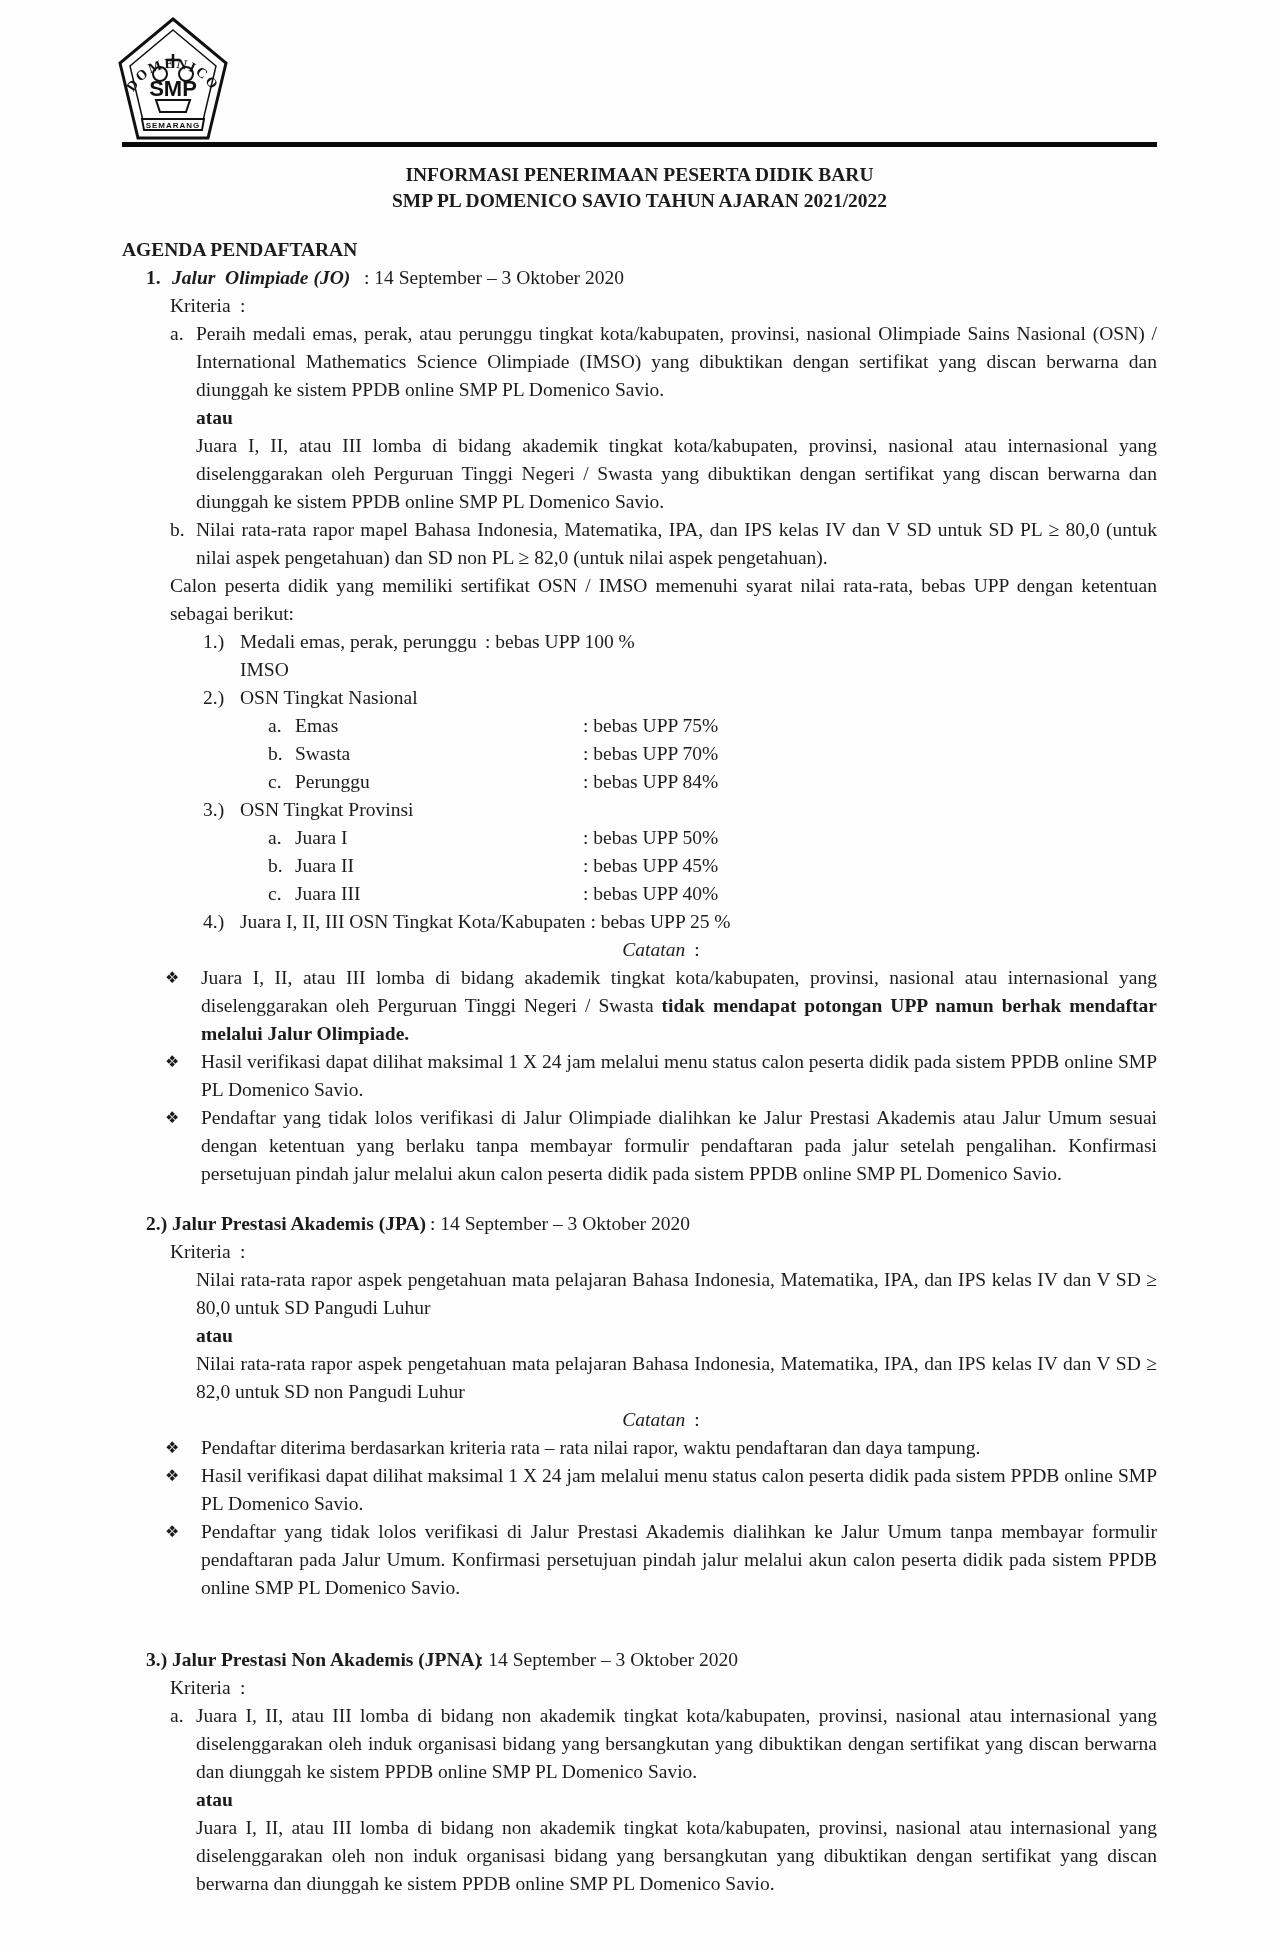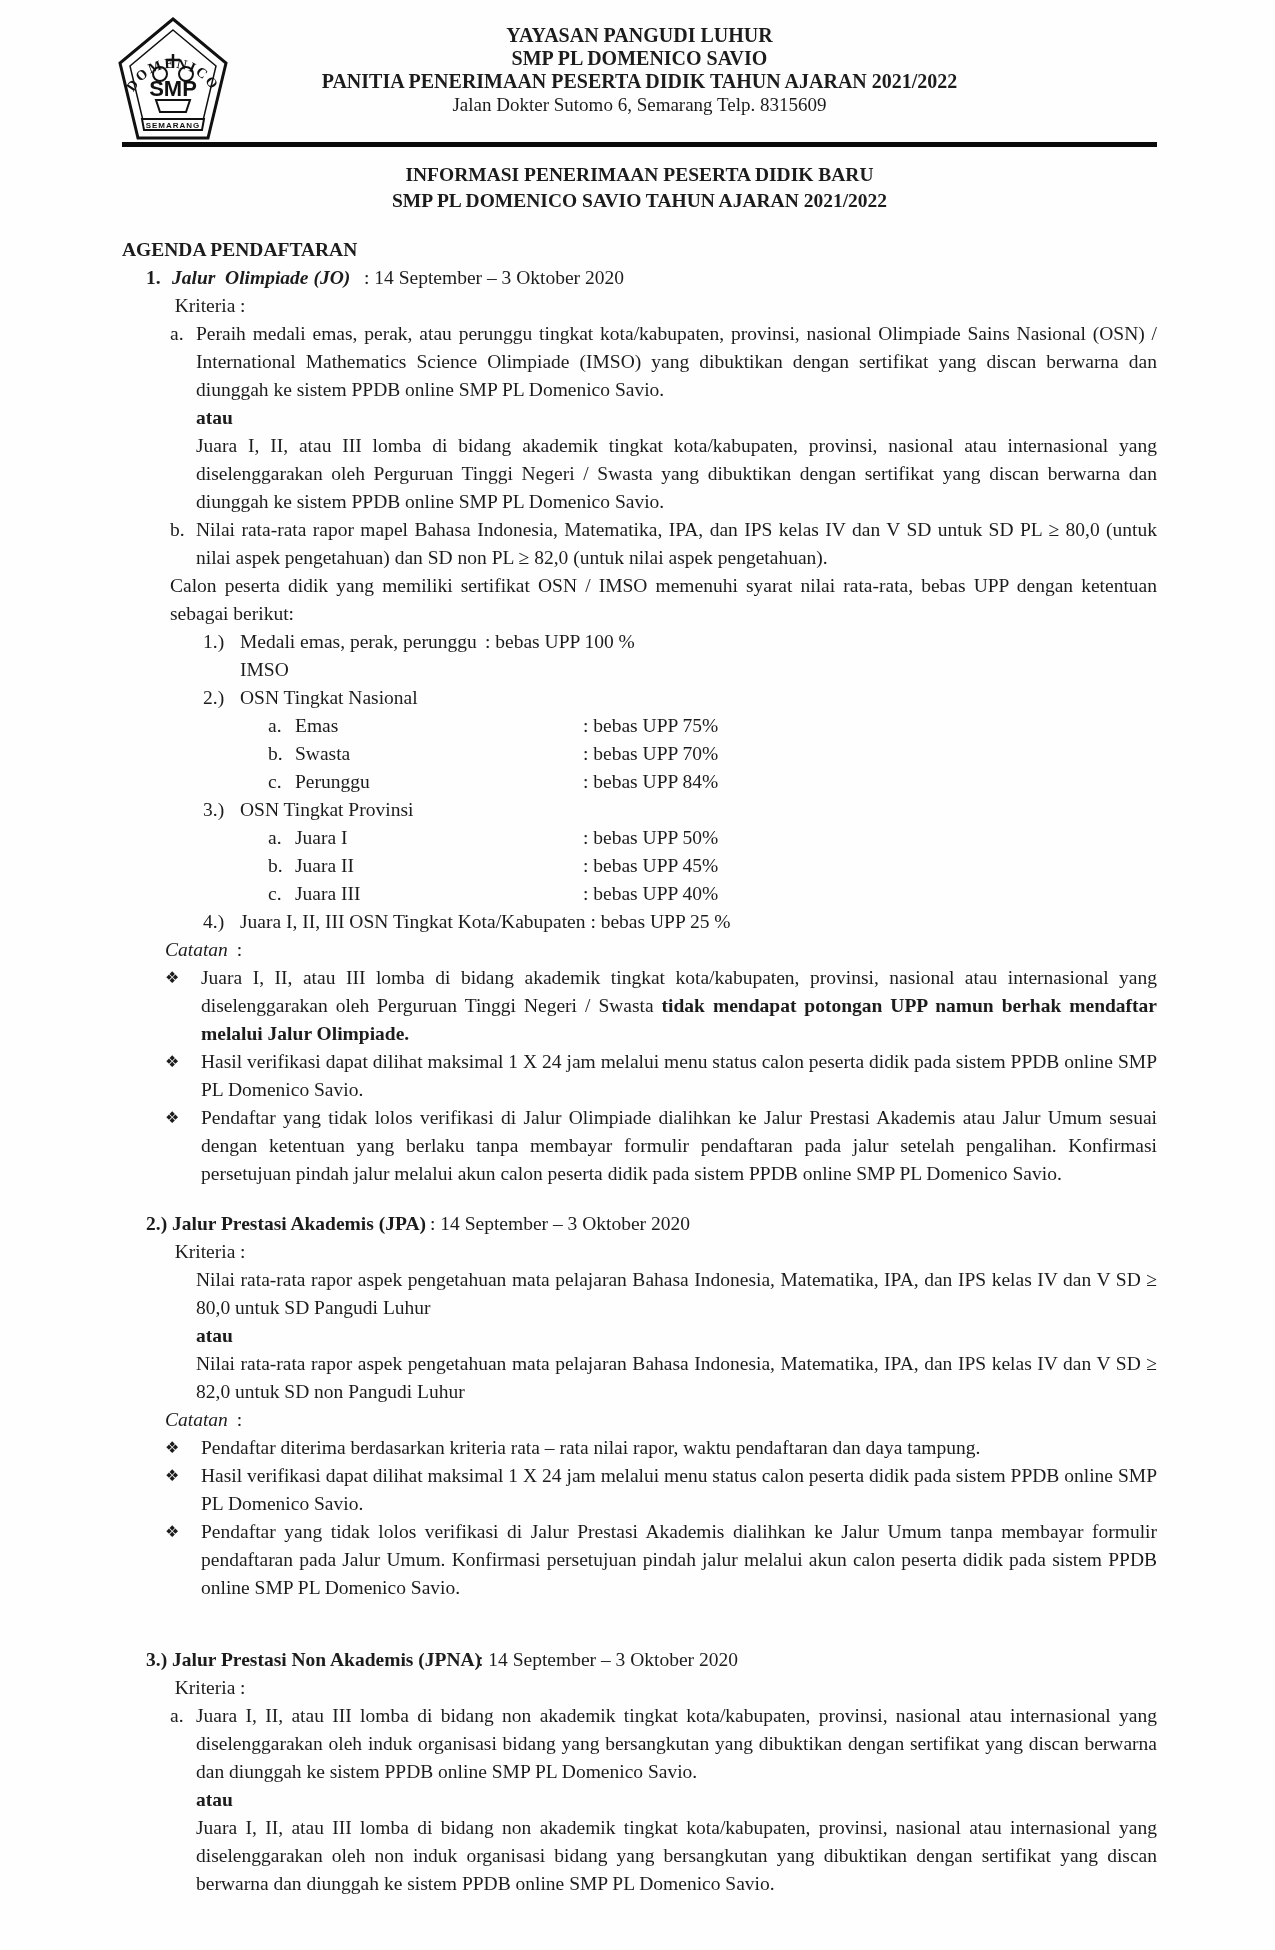--- a/index.html
+++ b/index.html
@@ -29,41 +29,41 @@
   
   .agenda{font-weight:bold;margin-top:22px;}
   .sec-heading{display:flex;padding-left:24px;margin-top:0;}
   .sec-num{flex:none;width:26px;font-weight:bold;}
   .sec-name{flex:none;font-weight:bold;white-space:pre;}
   .sec-name.w1{width:192px;font-style:italic;}
   .sec-name.w2{width:258px;}
   .sec-name.w3{width:306px;}
   .sec-date{flex:none;}
   .sec-body{padding-left:48px;}
-  .kriteria-row{display:flex;text-align:center;}
+  .kriteria-row{display:flex;}
   .k-label{flex:none;width:70px;}
   .crit-item{display:flex;}
   .crit-marker{flex:none;width:26px;}
   .crit-body{flex:1;min-width:0;}
   .crit-body p{margin:0;text-align:justify;}
   .atau{font-weight:bold;text-align:left !important;}
   .intro{margin:0;text-align:justify;}
   .plain-par{margin:0;padding-left:26px;text-align:justify;}
   
   .upp-row{display:flex;}
   .upp-row.l1{padding-left:33px;}
   .upp-row.l1 .u-num{flex:none;width:37px;}
   .upp-row.l1 .u-label{flex:none;width:245px;}
   .upp-row.l2{padding-left:98px;}
   .upp-row.l2 .u-num{flex:none;width:27px;}
   .upp-row.l2 .u-label{flex:none;width:288px;}
   .u-label.auto{width:auto !important;}
   .u-val{flex:none;}
   
-  .catatan-row{margin-left:-5px;}
+  .catatan-row{margin-left:-5px;text-align:center;}
   .catatan-row .cat{font-style:italic;}
   .catatan-row .cat-colon{margin-left:9px;}
   .note{display:flex;margin-left:-5px;}
   .note-bullet{flex:none;width:36px;font-size:16px;}
   .note-body{flex:1;min-width:0;text-align:justify;}
   .note-body b{font-weight:bold;}
   .gap-s2{height:22px;}
   .gap-s3{height:44px;}
   
   .logo-wrap svg{display:block;}
@@ -87,26 +87,20 @@
         <circle cx="48" cy="58" r="7" fill="none" stroke="#111111" stroke-width="2"></circle>
         <circle cx="74" cy="58" r="7" fill="none" stroke="#111111" stroke-width="2"></circle>
         <line x1="61" y1="38" x2="61" y2="52" stroke="#111111" stroke-width="2.5"></line>
         <line x1="54" y1="44" x2="68" y2="44" stroke="#111111" stroke-width="2.5"></line>
         <text x="61" y="80" text-anchor="middle" font-family="Liberation Sans, sans-serif" font-size="22" font-weight="bold" fill="#111111">SMP</text>
         <path d="M44 84 L78 84 L74 96 L48 96 Z" fill="none" stroke="#111111" stroke-width="2"></path>
         <path d="M30 103 L92 103 L90 114 L32 114 Z" fill="#ffffff" stroke="#111111" stroke-width="2"></path>
         <text x="61" y="112" text-anchor="middle" font-family="Liberation Sans, sans-serif" font-size="8" font-weight="bold" fill="#111111" letter-spacing="1">SEMARANG</text>
       </svg>
     </div>
-    <div class="header-text">
-      <div class="h-line">YAYASAN PANGUDI LUHUR</div>
-      <div class="h-line">SMP PL DOMENICO SAVIO</div>
-      <div class="h-line">PANITIA PENERIMAAN PESERTA DIDIK TAHUN AJARAN 2021/2022</div>
-      <div class="h-address">Jalan Dokter Sutomo 6, Semarang Telp. 8315609</div>
-    </div>
   </div>
   <div class="rule"></div>
 
   <div class="doc-title">
     <div>INFORMASI PENERIMAAN PESERTA DIDIK BARU</div>
     <div>SMP PL DOMENICO SAVIO TAHUN AJARAN 2021/2022</div>
   </div>
 
   <div class="agenda">AGENDA PENDAFTARAN</div>
 

